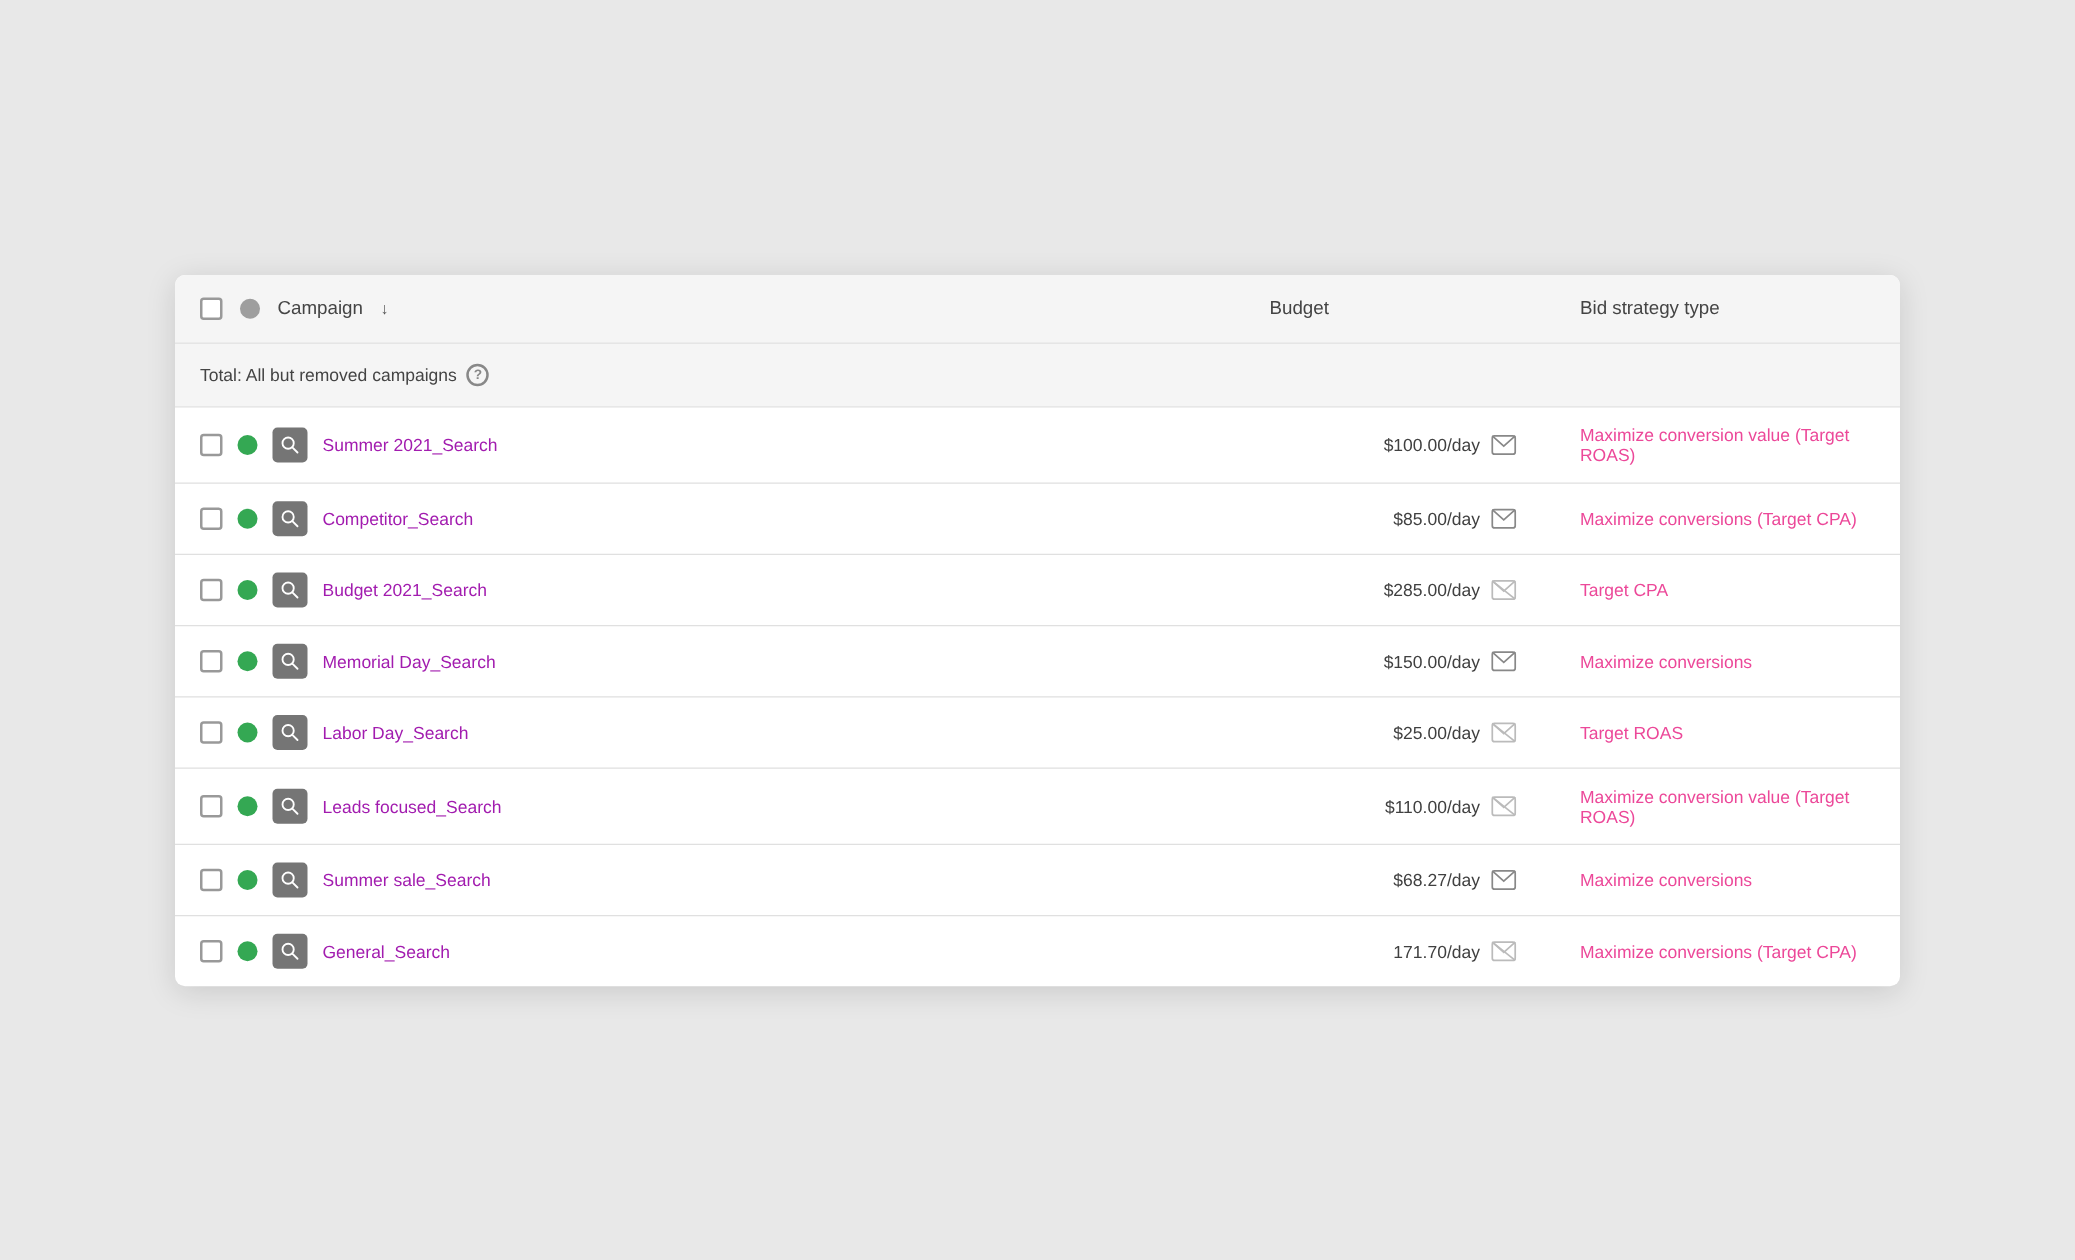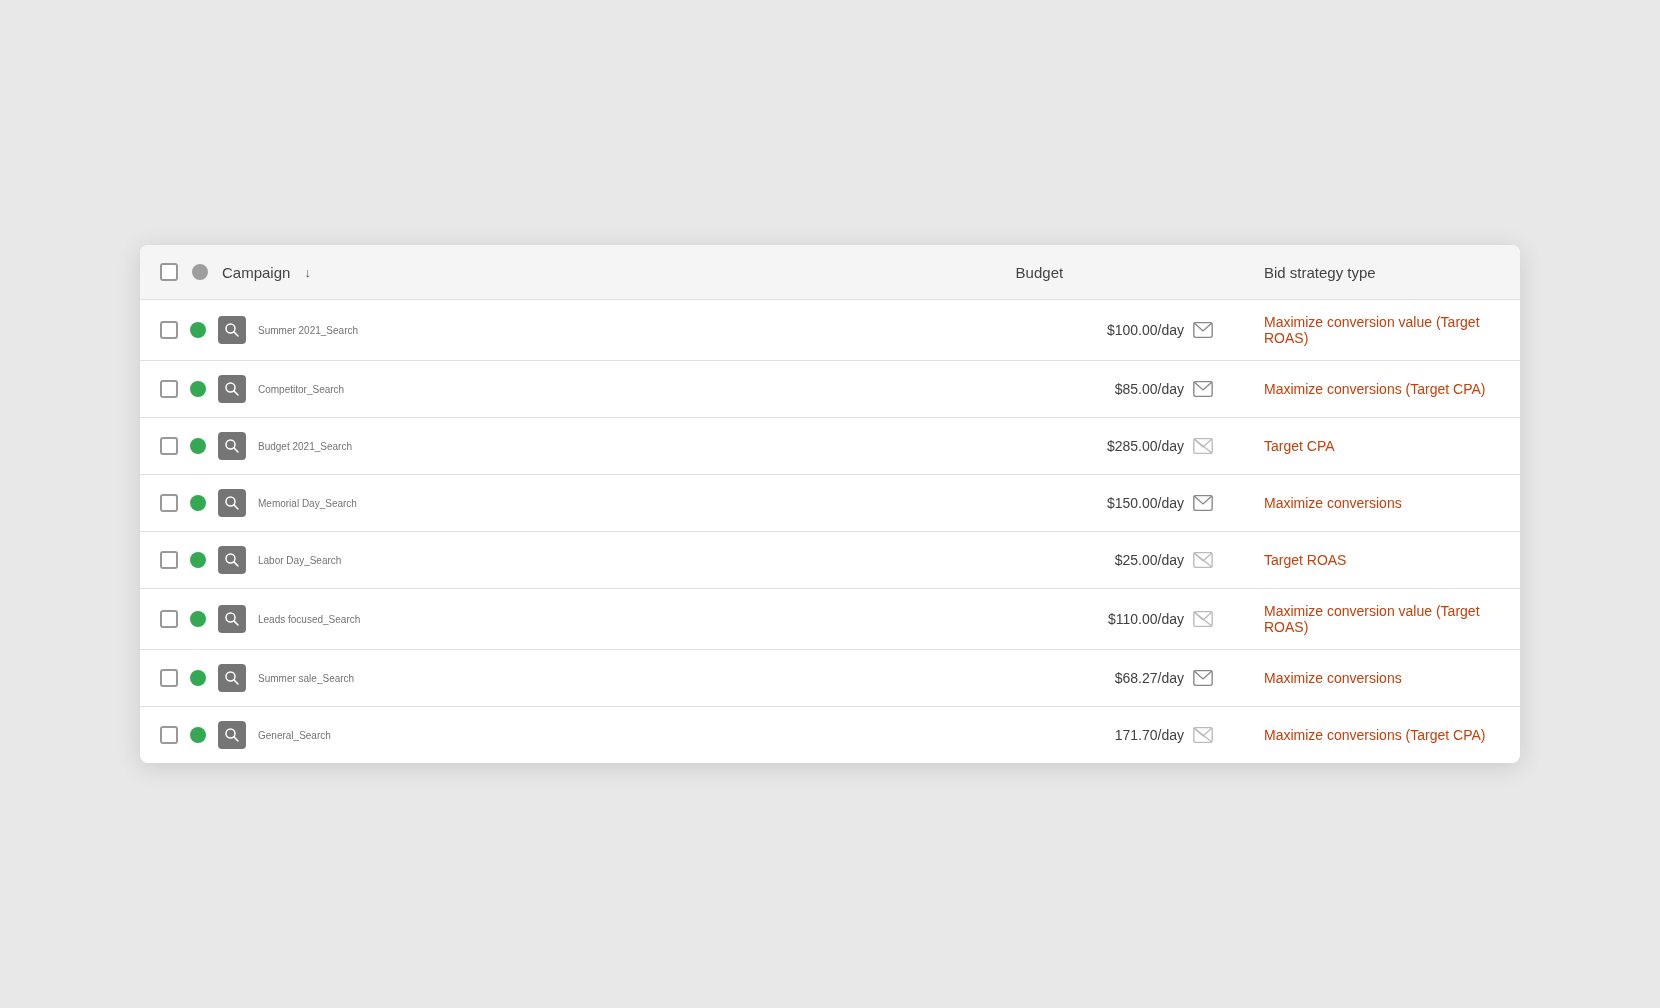--- a/index.html
+++ b/index.html
@@ -92,39 +92,39 @@
       align-items: center;
       justify-content: center;
       flex-shrink: 0;
     }
     .campaign-icon svg {
       width: 18px;
       height: 18px;
       fill: #fff;
     }
     .campaign-name {
-      color: #737373;
-      font-size: 10px;
+      color: #a21caf;
+      font-size: 14px;
     }
     .budget-cell {
       text-align: right;
       padding-right: 10px;
       color: #404040;
       display: flex;
       align-items: center;
       justify-content: flex-end;
       gap: 8px;
     }
     .mail-icon {
       width: 22px;
       height: 22px;
       flex-shrink: 0;
     }
     .bid-strategy {
-      color: #c2410c;
+      color: #ec4899;
       font-size: 14px;
     }
     th.col-campaign {
       vertical-align: middle;
     }
     .th-inner {
       display: flex;
       align-items: center;
       gap: 14px;
     }
@@ -168,20 +168,28 @@
         </th>
         <th class="col-budget">
           <span>Budget</span>
         </th>
         <th class="col-bid">
           <span>Bid strategy type</span>
         </th>
       </tr>
     </thead>
     <tbody id="table-body">
+      <tr class="total-row">
+        <td colspan="3">
+          <div class="total-inner">
+            <span>Total: All but removed campaigns</span>
+            <div class="help-icon">?</div>
+          </div>
+        </td>
+      </tr>
     <tr>
           <td>
       <div class="col-campaign-cell">
         <div class="checkbox"></div>
         <div class="status-dot green"></div>
         <div class="campaign-icon">
           <svg viewBox="0 0 24 24" xmlns="http://www.w3.org/2000/svg">
       <circle cx="10" cy="10" r="6" stroke="white" stroke-width="2" fill="none"></circle>
       <line x1="14.5" y1="14.5" x2="20" y2="20" stroke="white" stroke-width="2" stroke-linecap="round"></line>
     </svg>

